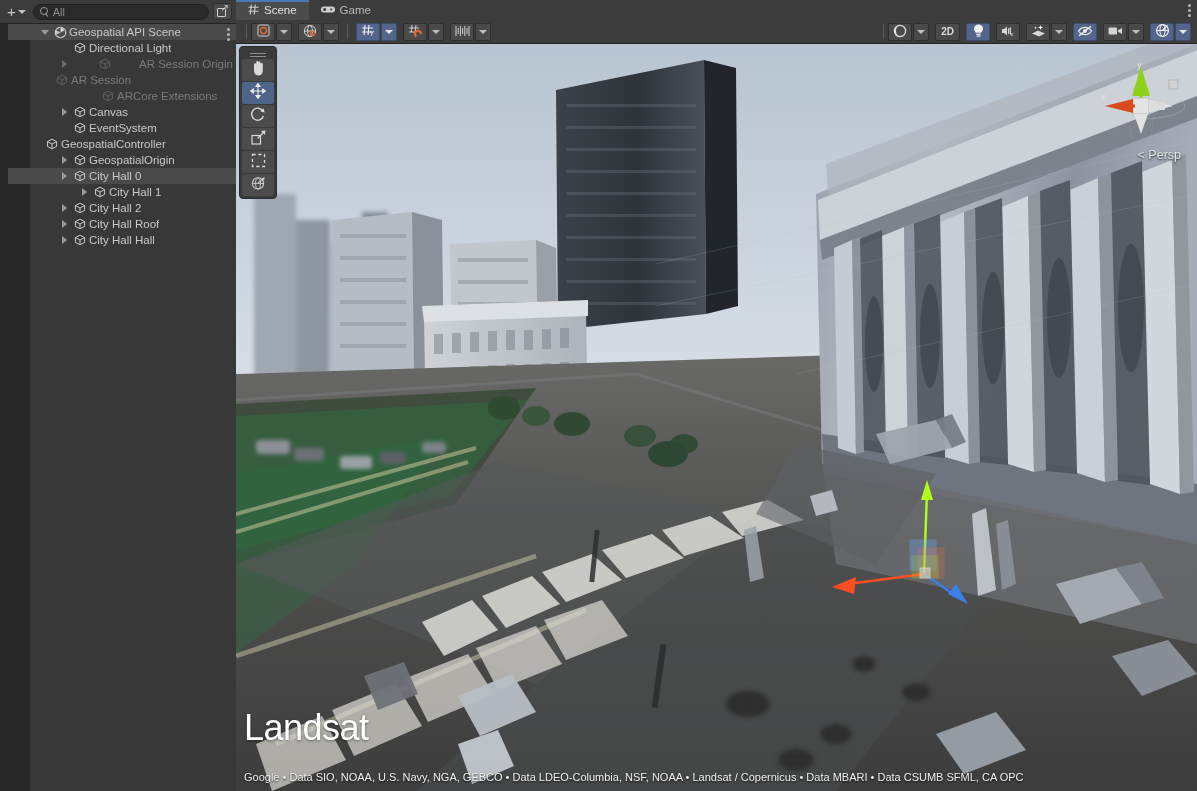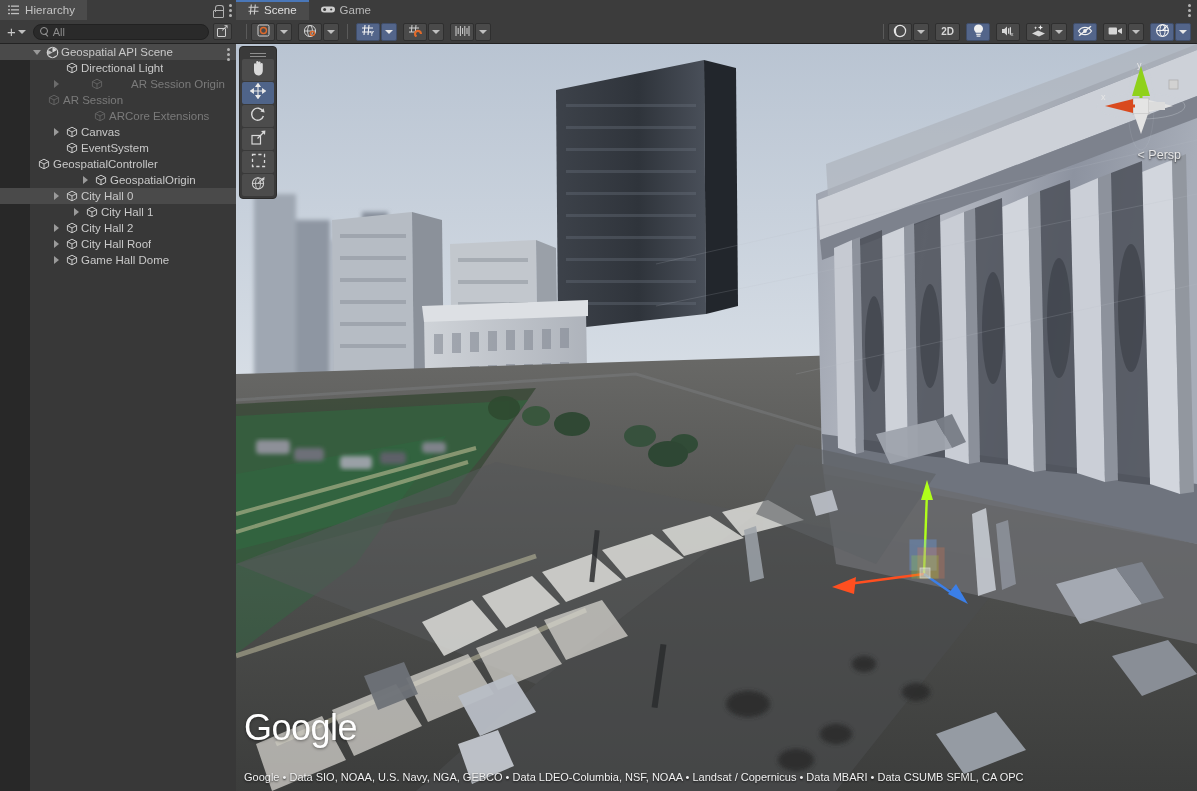--- a/index.html
+++ b/index.html
@@ -48,21 +48,21 @@
     background:#9a9a9a; transform:rotate(45deg); transform-origin:left; }
   .expand-btn{ width:19px;height:17px;background:#4a4a4a;border:1px solid #2f2f2f;border-radius:2px;
     display:flex;align-items:center;justify-content:center; }
   .expand-ico{ width:11px;height:11px;position:relative; }
   .expand-ico::before{ content:""; position:absolute; left:0; bottom:0; width:7px;height:7px;
     border:1.2px solid #cfcfcf; border-radius:1px; }
   .expand-ico::after{ content:"↗"; position:absolute; right:-1px; top:-4px; font-size:10px; color:#cfcfcf; }
 
   .tree-wrap{ flex:1; position:relative; background:#282828; }
   .tree-bg{ position:absolute; left:30px; top:0; right:0; bottom:0; background:#383838; }
-  .tree-rows{ position:absolute; left:0; right:0; top:0; }
+  .tree-rows{ position:absolute; left:8px; right:0; top:0; }
   .row{ height:16px; display:flex; align-items:center; position:relative; color:#c9c9c9; font-size:11.5px; }
   .row .rowbg{ position:absolute; left:0; right:0; top:0; bottom:0; }
   .row.scene-root .rowbg{ background:#4a4a4a; }
   .row.selected .rowbg{ background:#4a4a4a; }
   .row .inner{ position:relative; display:flex; align-items:center; gap:3px; width:100%; }
   .tw{ width:13px; flex:none; display:flex; align-items:center; justify-content:center; }
   .tri-r{ width:0;height:0;border-top:4px solid transparent;border-bottom:4px solid transparent;
     border-left:5px solid #9a9a9a; }
   .tri-d{ width:0;height:0;border-left:4px solid transparent;border-right:4px solid transparent;
     border-top:5px solid #9a9a9a; }
@@ -112,45 +112,20 @@
   .gwatermark{ position:absolute; left:8px; bottom:42px; color:#fff; font-size:36px; font-weight:400;
     letter-spacing:-.5px; text-shadow:0 1px 3px rgba(0,0,0,.45); z-index:30; }
   .attrib{ position:absolute; left:8px; bottom:8px; color:#f0f0f0; font-size:11px;
     text-shadow:0 1px 2px rgba(0,0,0,.75); white-space:nowrap; z-index:30; }
 </style>
 </head>
 <body>
 
 <div id="hierarchy">
 
-  <div class="h-tabbar">
-    <div class="h-tab">
-      <span style="display:inline-block;width:11px;height:10px;position:relative;">
-        <svg width="11" height="10" viewBox="0 0 11 10">
-            <g fill="#c0c0c0">
-          <rect x="0" y="0.5" width="2" height="1.3"></rect>
-              <rect x="3" y="0.5" width="8" height="1.3"></rect>
-          <rect x="0" y="4.2" width="2" height="1.3"></rect>
-              <rect x="3" y="4.2" width="8" height="1.3"></rect>
-          <rect x="0" y="7.9" width="2" height="1.3"></rect>
-              <rect x="3" y="7.9" width="8" height="1.3"></rect>
-        </g>
-          </svg>
-      </span>
-      <span class="tabtxt">Hierarchy</span>
-    </div>
-    <div class="h-tab-icons">
-      <span class="lock-ico"></span>
-      <span class="kebab">
-          <i></i>
-          <i></i>
-          <i></i>
-        </span>
-    </div>
-  </div>
 
   <div class="h-toolbar">
     <div class="plus-btn">
       <span class="plus-glyph">+</span>
       <span class="caret-dn"></span>
     </div>
     <div class="search-box">
       <span class="search-ico"></span>
       <span>All</span>
     </div>
@@ -272,45 +247,45 @@
                 <g fill="none" stroke="#c9c9c9" stroke-width="1">
                   <path d="M6 1.2 L10.6 3.6 L10.6 8.4 L6 10.8 L1.4 8.4 L1.4 3.6 Z"></path>
                   <path d="M1.4 3.6 L6 6 L10.6 3.6 M6 6 L6 10.8"></path>
                 </g>
               </svg></span>
             <span class="label">GeospatialController</span>
           </div>
         </div>
         <div class="row">
           <div class="rowbg"></div>
-          <div class="inner" style="padding-left:50px;margin-left:29px;">
-            <span class="tw">
-              <span class="tri-r"></span>
-            </span>
-            <span class="obj-ico"><svg width="12" height="12" viewBox="0 0 12 12">
-                <g fill="none" stroke="#c9c9c9" stroke-width="1">
-                  <path d="M6 1.2 L10.6 3.6 L10.6 8.4 L6 10.8 L1.4 8.4 L1.4 3.6 Z"></path>
-                  <path d="M1.4 3.6 L6 6 L10.6 3.6 M6 6 L6 10.8"></path>
-                </g>
-              </svg></span>
-            <span class="label">GeospatialOrigin</span>
-          </div>
-        </div>
-        <div class="row selected">
-          <div class="rowbg"></div>
           <div class="inner" style="padding-left:50px;">
             <span class="tw">
               <span class="tri-r"></span>
             </span>
             <span class="obj-ico"><svg width="12" height="12" viewBox="0 0 12 12">
                 <g fill="none" stroke="#c9c9c9" stroke-width="1">
                   <path d="M6 1.2 L10.6 3.6 L10.6 8.4 L6 10.8 L1.4 8.4 L1.4 3.6 Z"></path>
                   <path d="M1.4 3.6 L6 6 L10.6 3.6 M6 6 L6 10.8"></path>
                 </g>
               </svg></span>
+            <span class="label">GeospatialOrigin</span>
+          </div>
+        </div>
+        <div class="row selected">
+          <div class="rowbg"></div>
+          <div class="inner" style="padding-left:50px;">
+            <span class="tw">
+              <span class="tri-r"></span>
+            </span>
+            <span class="obj-ico"><svg width="12" height="12" viewBox="0 0 12 12">
+                <g fill="none" stroke="#c9c9c9" stroke-width="1">
+                  <path d="M6 1.2 L10.6 3.6 L10.6 8.4 L6 10.8 L1.4 8.4 L1.4 3.6 Z"></path>
+                  <path d="M1.4 3.6 L6 6 L10.6 3.6 M6 6 L6 10.8"></path>
+                </g>
+              </svg></span>
             <span class="label">City Hall 0</span>
           </div>
         </div>
         <div class="row">
           <div class="rowbg"></div>
           <div class="inner" style="padding-left:70px;">
             <span class="tw">
               <span class="tri-r"></span>
             </span>
             <span class="obj-ico"><svg width="12" height="12" viewBox="0 0 12 12">
@@ -357,21 +332,21 @@
           <div class="inner" style="padding-left:50px;">
             <span class="tw">
               <span class="tri-r"></span>
             </span>
             <span class="obj-ico"><svg width="12" height="12" viewBox="0 0 12 12">
                 <g fill="none" stroke="#c9c9c9" stroke-width="1">
                   <path d="M6 1.2 L10.6 3.6 L10.6 8.4 L6 10.8 L1.4 8.4 L1.4 3.6 Z"></path>
                   <path d="M1.4 3.6 L6 6 L10.6 3.6 M6 6 L6 10.8"></path>
                 </g>
               </svg></span>
-            <span class="label">Game Hall Dome</span>
+            <span class="label">City Hall Hall</span>
           </div>
         </div>
       </div>
   </div>
 </div>
 
 <div id="scenepanel">
 
   <div class="s-tabbar">
     <div class="s-tab active">
@@ -929,16 +904,16 @@
       <polygon points="80,48 56,42 56,54" fill="#e3e3e3"></polygon>
       <rect x="56" y="44" width="16" height="8" fill="#dcdcdc"></rect>
 
       <rect x="76" y="22" width="9" height="9" fill="#d2d2d2" stroke="#aeaeae" stroke-width="0.8"></rect>
     </svg>
     <div class="persp">
       <span style="opacity:.85">&lt;</span>
       <span>Persp</span>
     </div>
 
-    <div class="gwatermark">Google</div>
+    <div class="gwatermark">Landsat</div>
     <div class="attrib">Google • Data SIO, NOAA, U.S. Navy, NGA, GEBCO • Data LDEO-Columbia, NSF, NOAA • Landsat / Copernicus • Data MBARI • Data CSUMB SFML, CA OPC</div>
   </div>
 </div>
 
 </body></html>

